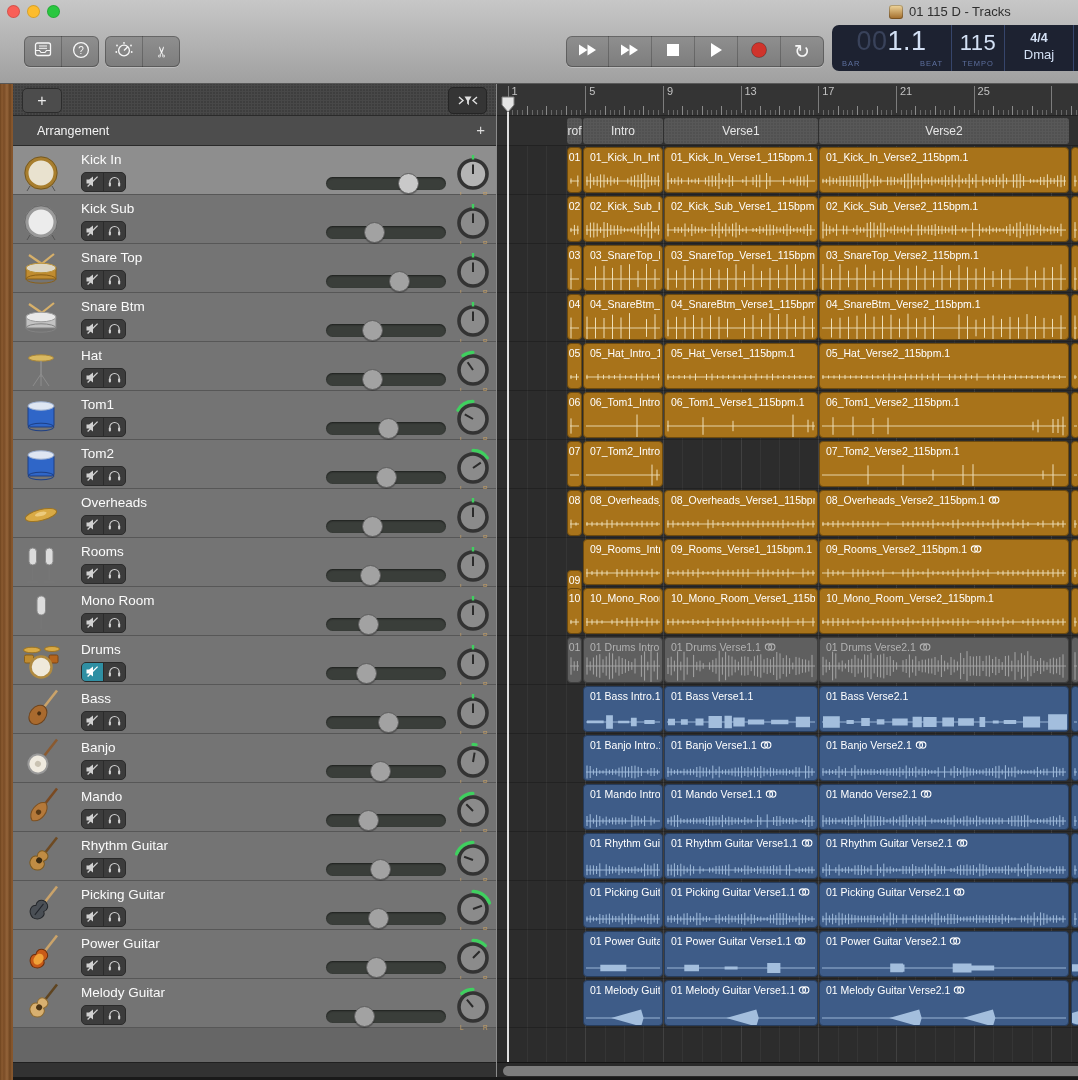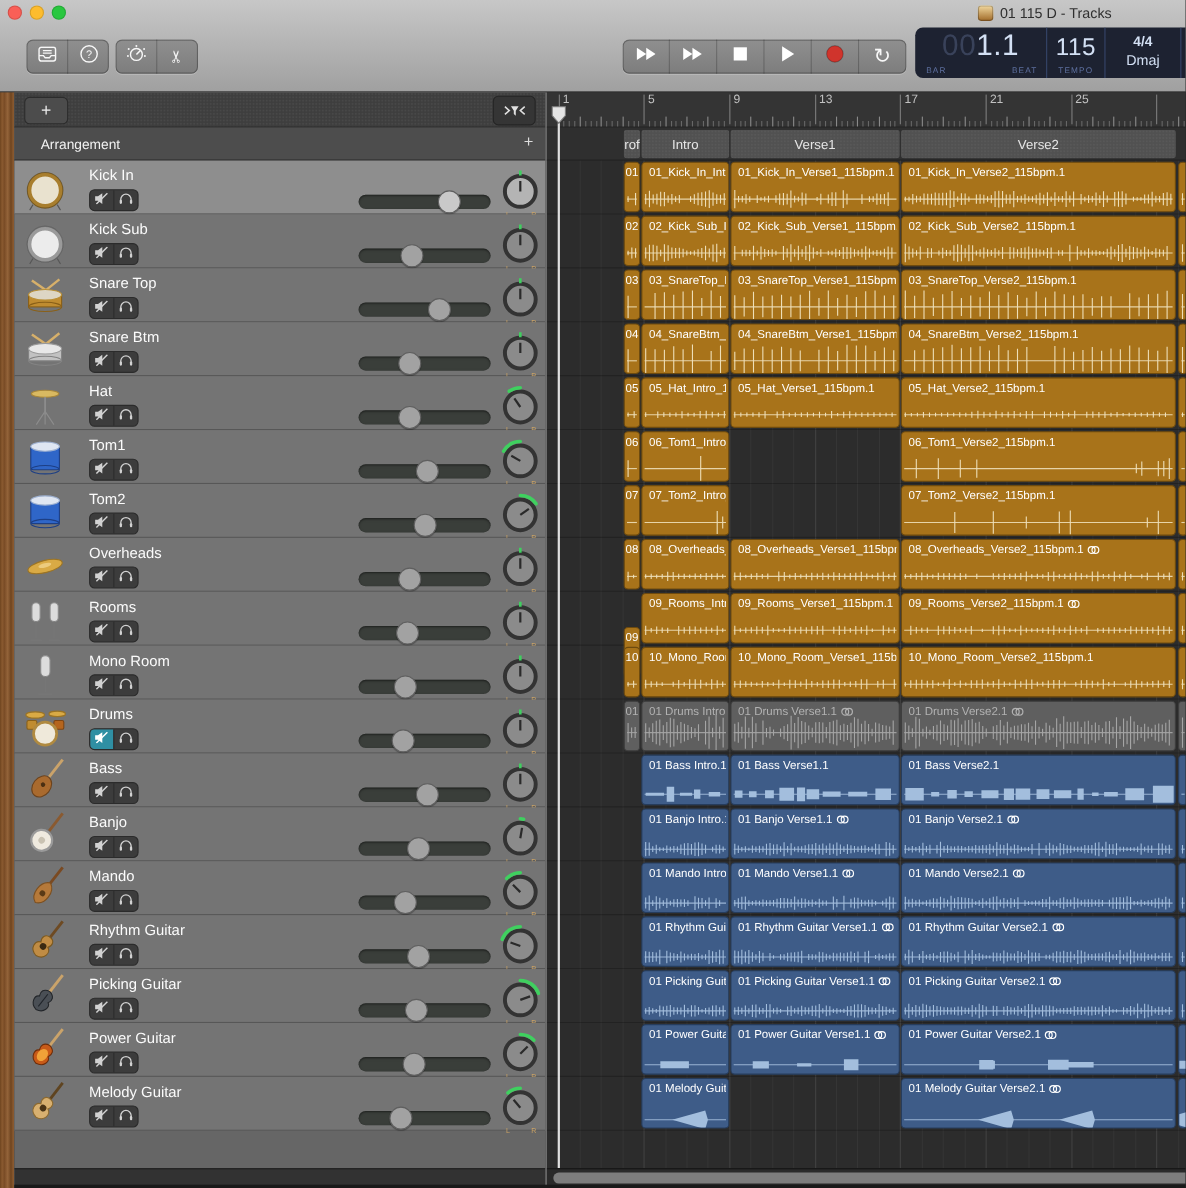--- a/index.html
+++ b/index.html
@@ -1222,20 +1222,29 @@
           </div>
           <div class="region orange" style="left: 86px; width: 80px;">
             <svg class="wave" width="78" height="46" viewBox="0 0 78 46">
               <line x1="2" y1="33" x2="76" y2="33" stroke="#eedfb8" stroke-width="1" opacity="0.9"></line>
               <path d="M53 21.5V44.5" stroke="#eedfb8" stroke-width="1" fill="none"></path>
             </svg>
             <div class="rlabel">
               <span>06_Tom1_Intro_</span>
             </div>
           </div>
+          <div class="region orange" style="left: 167px; width: 154px;">
+            <svg class="wave" width="152" height="46" viewBox="0 0 152 46">
+              <line x1="2" y1="33" x2="150" y2="33" stroke="#eedfb8" stroke-width="1" opacity="0.9"></line>
+              <path d="M3 27.6V38.4M38 24.2V41.8M68 27.8V38.2M128 21.6V44.4M143 26.7V39.3M148 28.7V37.3" stroke="#eedfb8" stroke-width="1" fill="none"></path>
+            </svg>
+            <div class="rlabel">
+              <span>06_Tom1_Verse1_115bpm.1</span>
+            </div>
+          </div>
           <div class="region orange" style="left: 322px; width: 250px;">
             <svg class="wave" width="248" height="46" viewBox="0 0 248 46">
               <line x1="2" y1="33" x2="246" y2="33" stroke="#eedfb8" stroke-width="1" opacity="0.9"></line>
               <path d="M13 24.2V41.8M33 23.6V42.4M53 25.0V41.0M68 24.7V41.3M213 28.7V37.3M218 26.6V39.4M233 26.0V40.0M238 26.0V40.0M243 23.6V42.4" stroke="#eedfb8" stroke-width="1" fill="none"></path>
             </svg>
             <div class="rlabel">
               <span>06_Tom1_Verse2_115bpm.1</span>
             </div>
           </div>
           <div class="region orange" style="left: 574px; width: 9px;">
@@ -1751,20 +1760,35 @@
           </div>
         </div>
         <div class="lane" style="top: 833px;">
           <div class="region blue" style="left: 86px; width: 80px;">
             <svg class="wave" width="78" height="46" viewBox="0 0 78 46">
               <line x1="2" y1="37" x2="76" y2="37" stroke="#a3bedd" stroke-width="1" opacity="0.9"></line>
               <path d="M27.1,37 L57.1,28.5 L59.6,37 L57.1,45.5 Z" fill="#a3bedd"></path>
             </svg>
             <div class="rlabel">
               <span>01 Melody Guit</span>
+            </div>
+          </div>
+          <div class="region blue" style="left: 167px; width: 154px;">
+            <svg class="wave" width="152" height="46" viewBox="0 0 152 46">
+              <line x1="2" y1="37" x2="150" y2="37" stroke="#a3bedd" stroke-width="1" opacity="0.9"></line>
+              <path d="M61.3,37 L91.3,28.5 L93.8,37 L91.3,45.5 Z" fill="#a3bedd"></path>
+            </svg>
+            <div class="rlabel">
+              <span>01 Melody Guitar Verse1.1</span>
+              <span style="display:flex">
+                <svg width="12" height="10" viewBox="0 0 12 10" style="flex:none">
+                  <circle cx="4.4" cy="5" r="3.1" fill="none" stroke="currentColor" stroke-width="1.1"></circle>
+                  <circle cx="7.8" cy="5" r="3.1" fill="none" stroke="currentColor" stroke-width="1.1"></circle>
+                </svg>
+              </span>
             </div>
           </div>
           <div class="region blue" style="left: 322px; width: 250px;">
             <svg class="wave" width="248" height="46" viewBox="0 0 248 46">
               <line x1="2" y1="37" x2="246" y2="37" stroke="#a3bedd" stroke-width="1" opacity="0.9"></line>
               <path d="M69.2,37 L99.2,28.5 L101.7,37 L99.2,45.5 ZM142.9,37 L172.9,28.5 L175.4,37 L172.9,45.5 Z" fill="#a3bedd"></path>
             </svg>
             <div class="rlabel">
               <span>01 Melody Guitar Verse2.1</span>
               <span style="display:flex">

